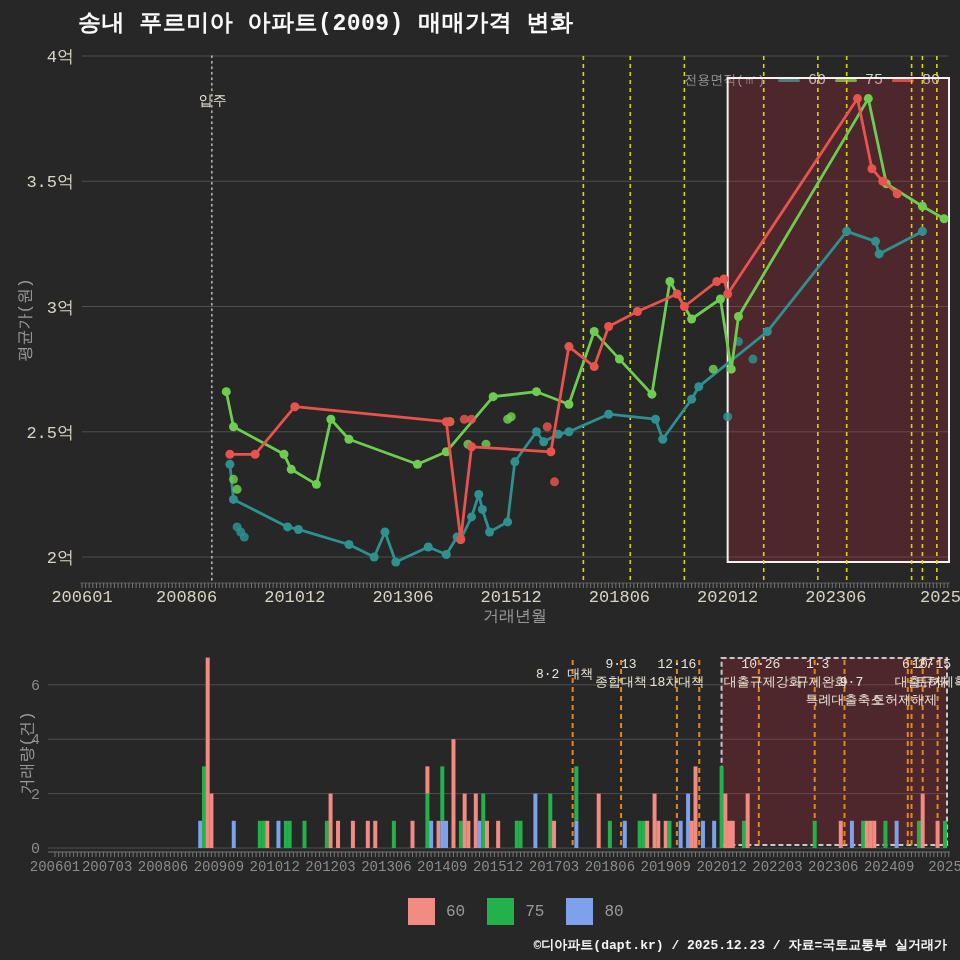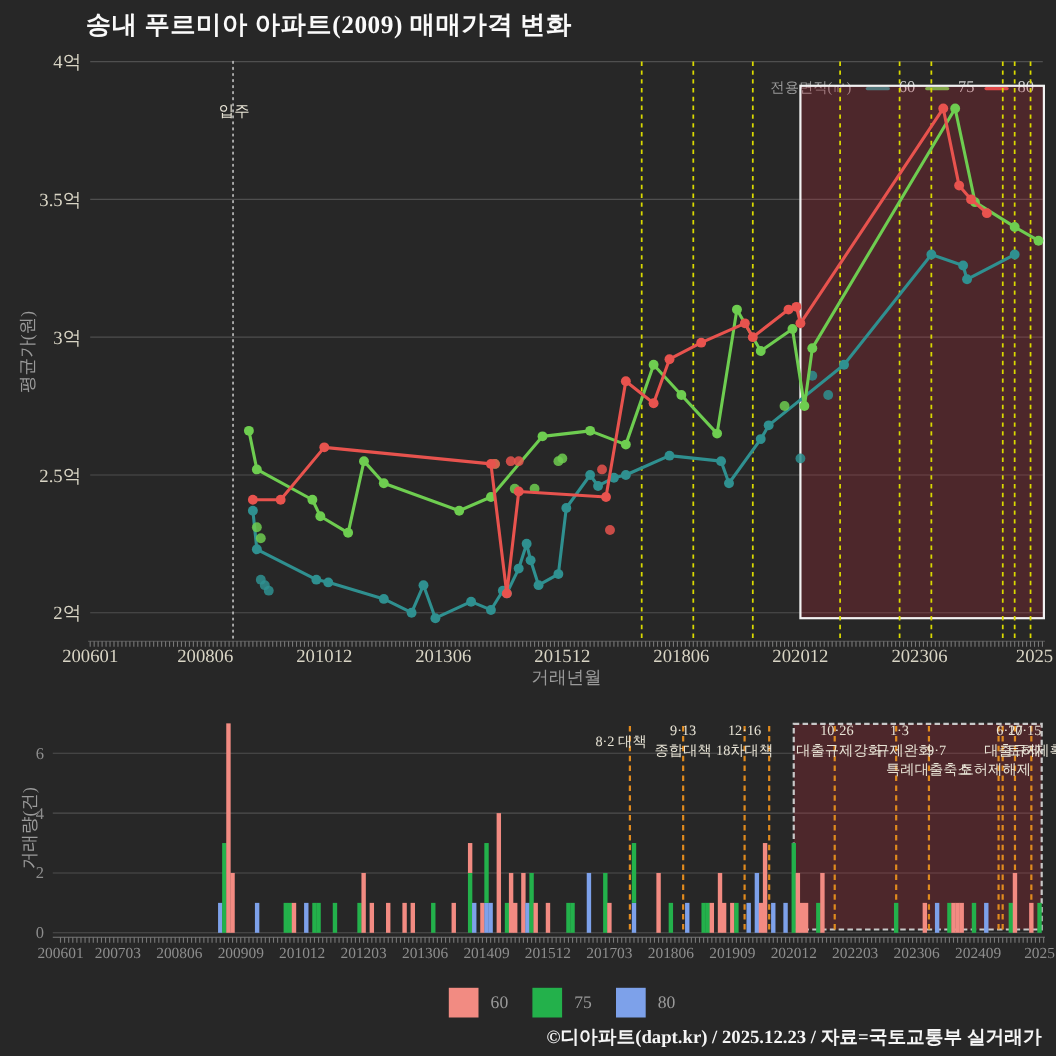--- a/index.html
+++ b/index.html
@@ -1,27 +1,27 @@
 <!DOCTYPE html>
 <html><head>
 <meta charset="utf-8">
 <style>
   html,body{margin:0;padding:0;background:#1d1d1d;}
   .stage{position:relative;width:960px;height:960px;background:#272727;overflow:hidden;
-         font-family:Liberation Serif, serif;}
+         font-family:Liberation Mono, monospace;}
   .title{position:absolute;left:78px;top:7px;font-size:23px;font-weight:bold;color:#fafafa;letter-spacing:.5px;}
   .legend-top{position:absolute;top:31px;right:20px;display:flex;align-items:center;gap:9px;margin-top:40px;}
   .lt-title{color:#9a9a9a;font-size:13px;margin-right:4px;}
   .lt-item{display:flex;align-items:center;gap:8px;color:#cfcfcf;font-size:15px;}
   .lt-line{display:inline-block;width:22px;height:3px;border-radius:2px;background:#888;}
   svg{position:absolute;left:0;top:0;}
   .legend-bottom{position:absolute;left:408px;top:898px;display:flex;align-items:center;gap:22px;}
   .lb-item{display:flex;align-items:center;gap:11px;color:#9a9a9a;font-size:16px;}
   .lb-sq{display:inline-block;width:27px;height:27px;}
-  .footer{position:absolute;right:13px;bottom:6px;font-size:17px;font-weight:bold;color:#f5f5f5;}
+  .footer{position:absolute;right:13px;bottom:6px;font-size:13px;font-weight:bold;color:#f5f5f5;}
 </style>
 </head>
 <body>
 
 <div class="stage">
   <div class="title">송내 푸르미아 아파트(2009) 매매가격 변화</div>
 
   <div class="legend-top">
     <span class="lt-title">전용면적(㎡)</span>
     <span class="lt-item">

